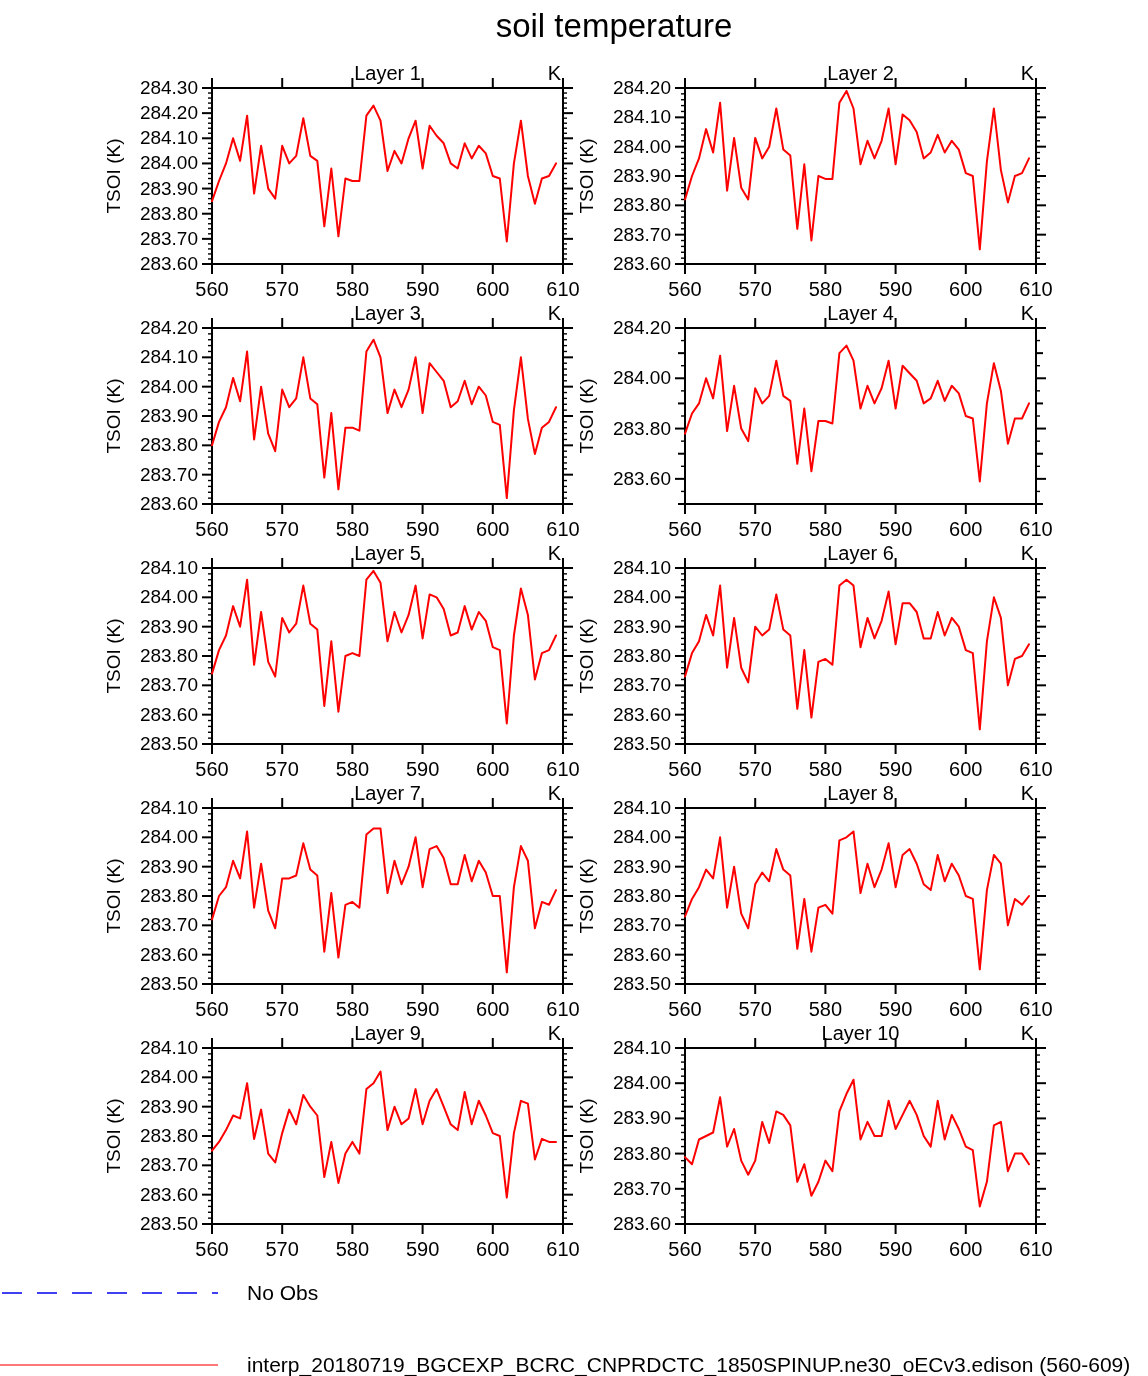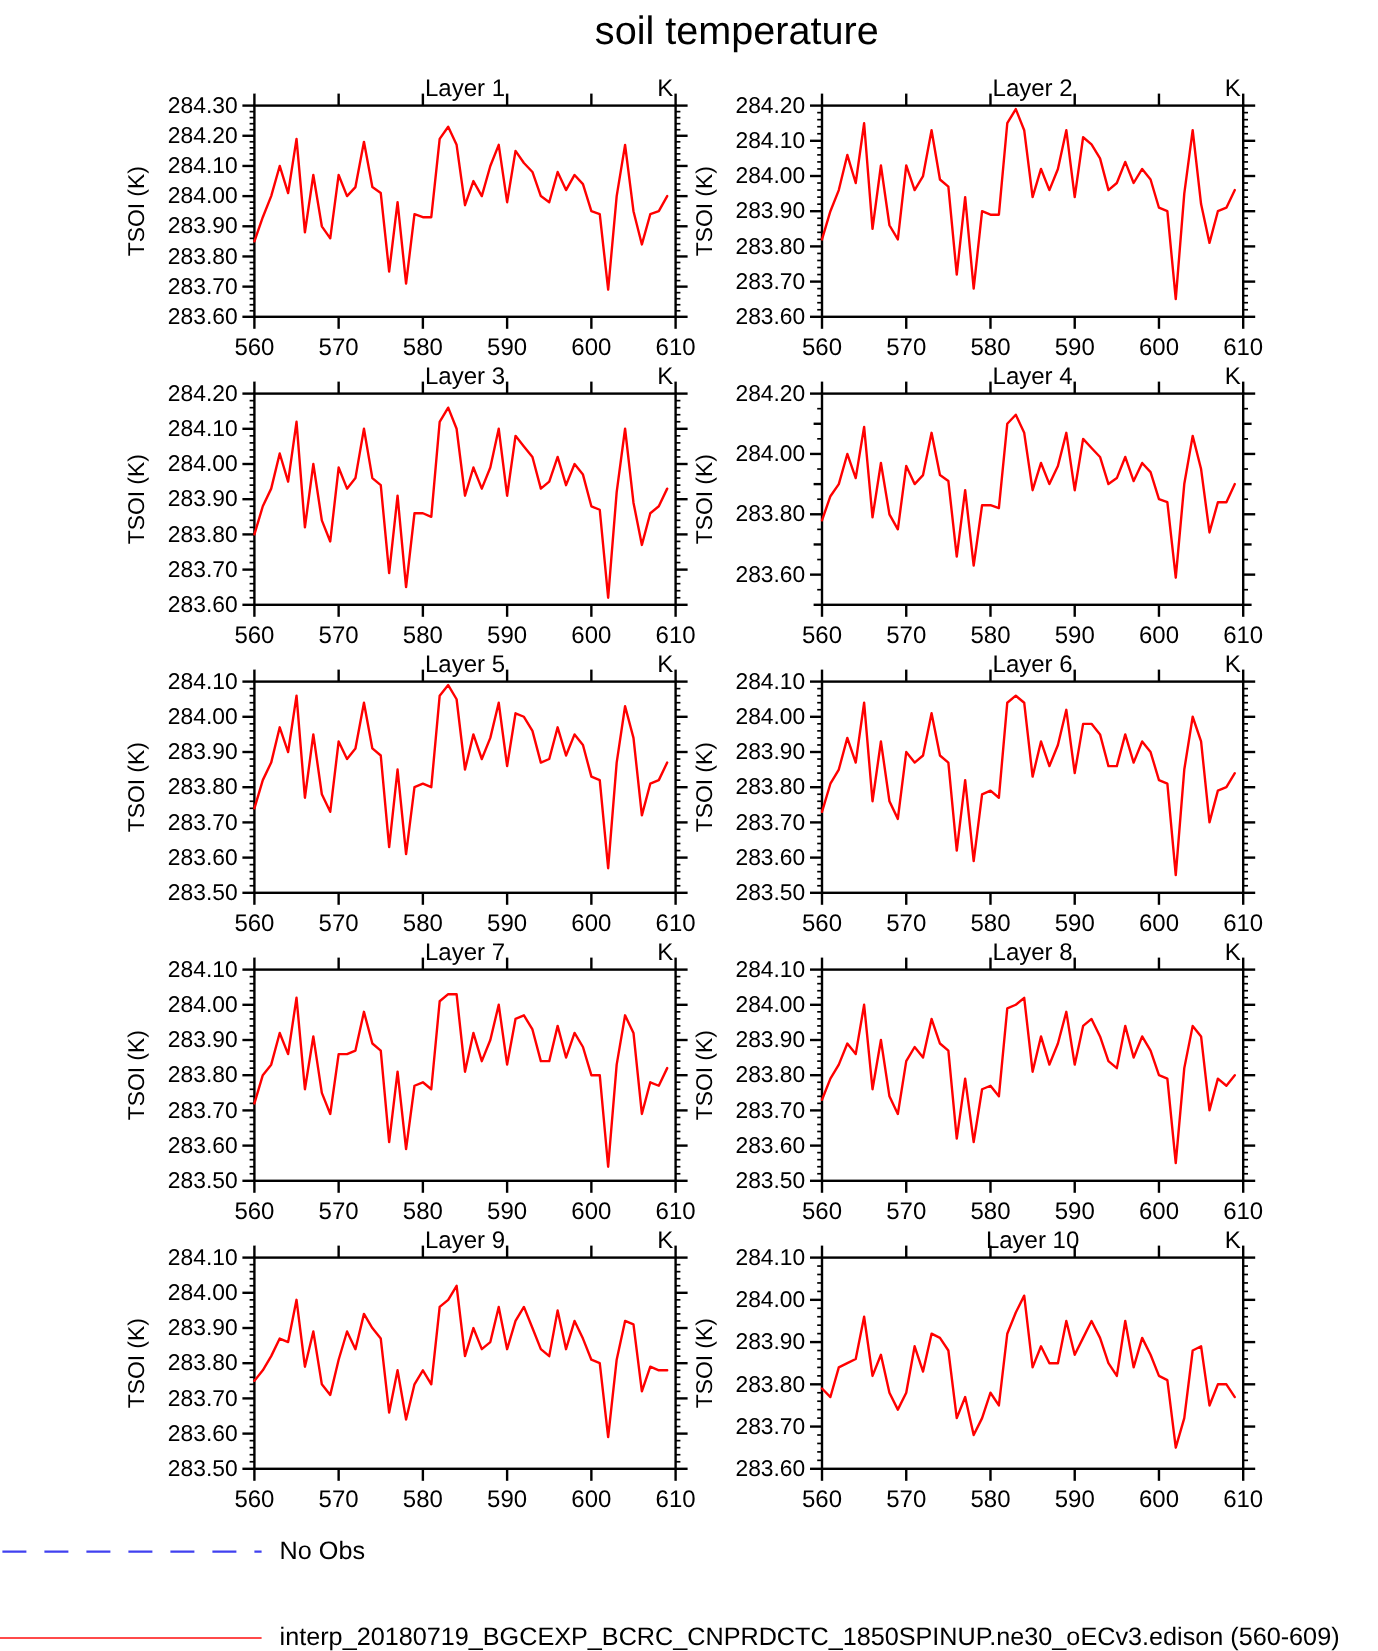--- a/index.html
+++ b/index.html
@@ -2,21 +2,21 @@
 <html><head>
 <meta charset="utf-8">
 <style>
   html,body{margin:0;padding:0;background:#ffffff;}
   body{position:relative;width:1148px;height:1376px;overflow:hidden;
        font-family:"Liberation Sans",sans-serif;color:#000;}
   .page-title{position:absolute;top:6px;left:0;width:1148px;text-align:center;
               font-size:33px;line-height:1.2;padding-left:40px;}
   #chart-svg{position:absolute;top:0;left:0;}
   #chart-svg text{font-family:"Liberation Sans",sans-serif;fill:#000;}
-  .legend-label{position:absolute;font-size:21px;line-height:26px;white-space:nowrap;}
+  .legend-label{position:absolute;font-size:21px;line-height:26px;white-space:nowrap;margin-left:14px;}
   .legend-no-obs{top:1280px;left:233px;}
   .legend-dataset{top:1352px;left:233px;}
 </style>
 </head>
 <body>
 
 <svg id="chart-svg" width="1148" height="1376">
     <g>
       <rect x="212" y="88" width="351" height="176" fill="none" stroke="#000" stroke-width="2"></rect>
       <line x1="212" y1="88" x2="212" y2="78" stroke="#000" stroke-width="2"></line>

